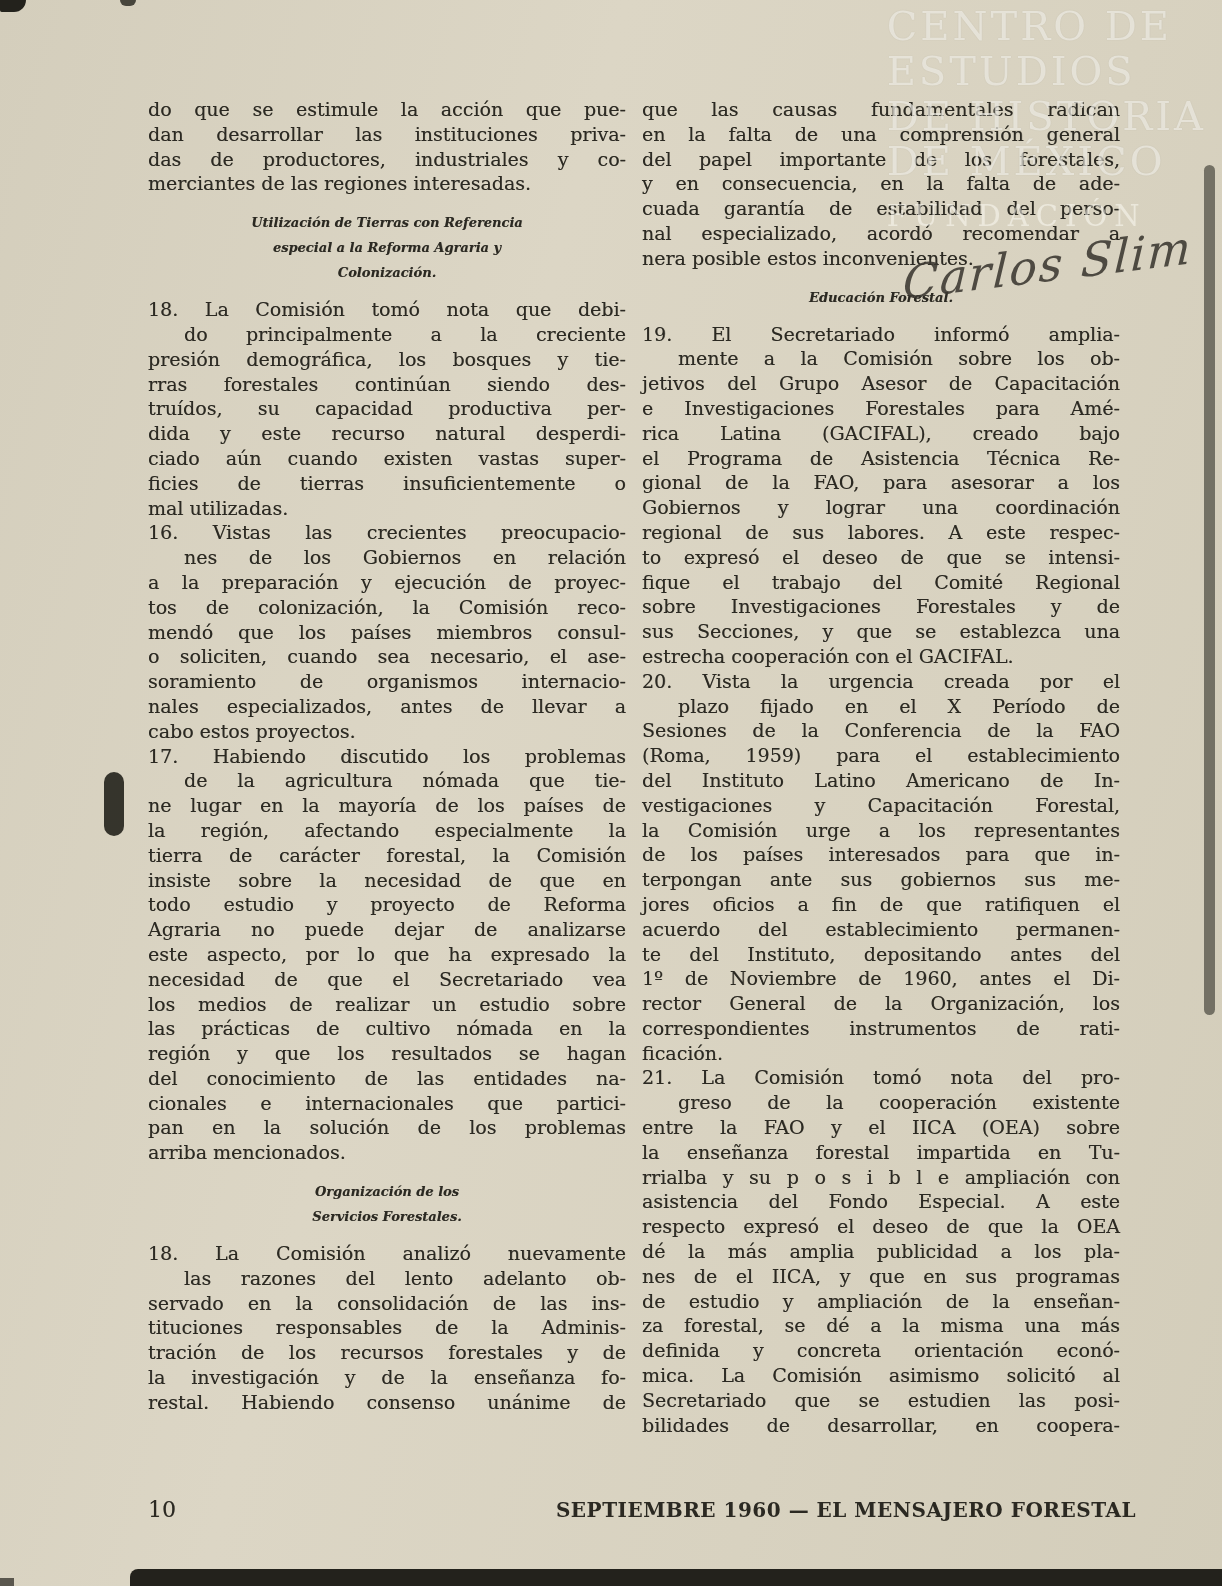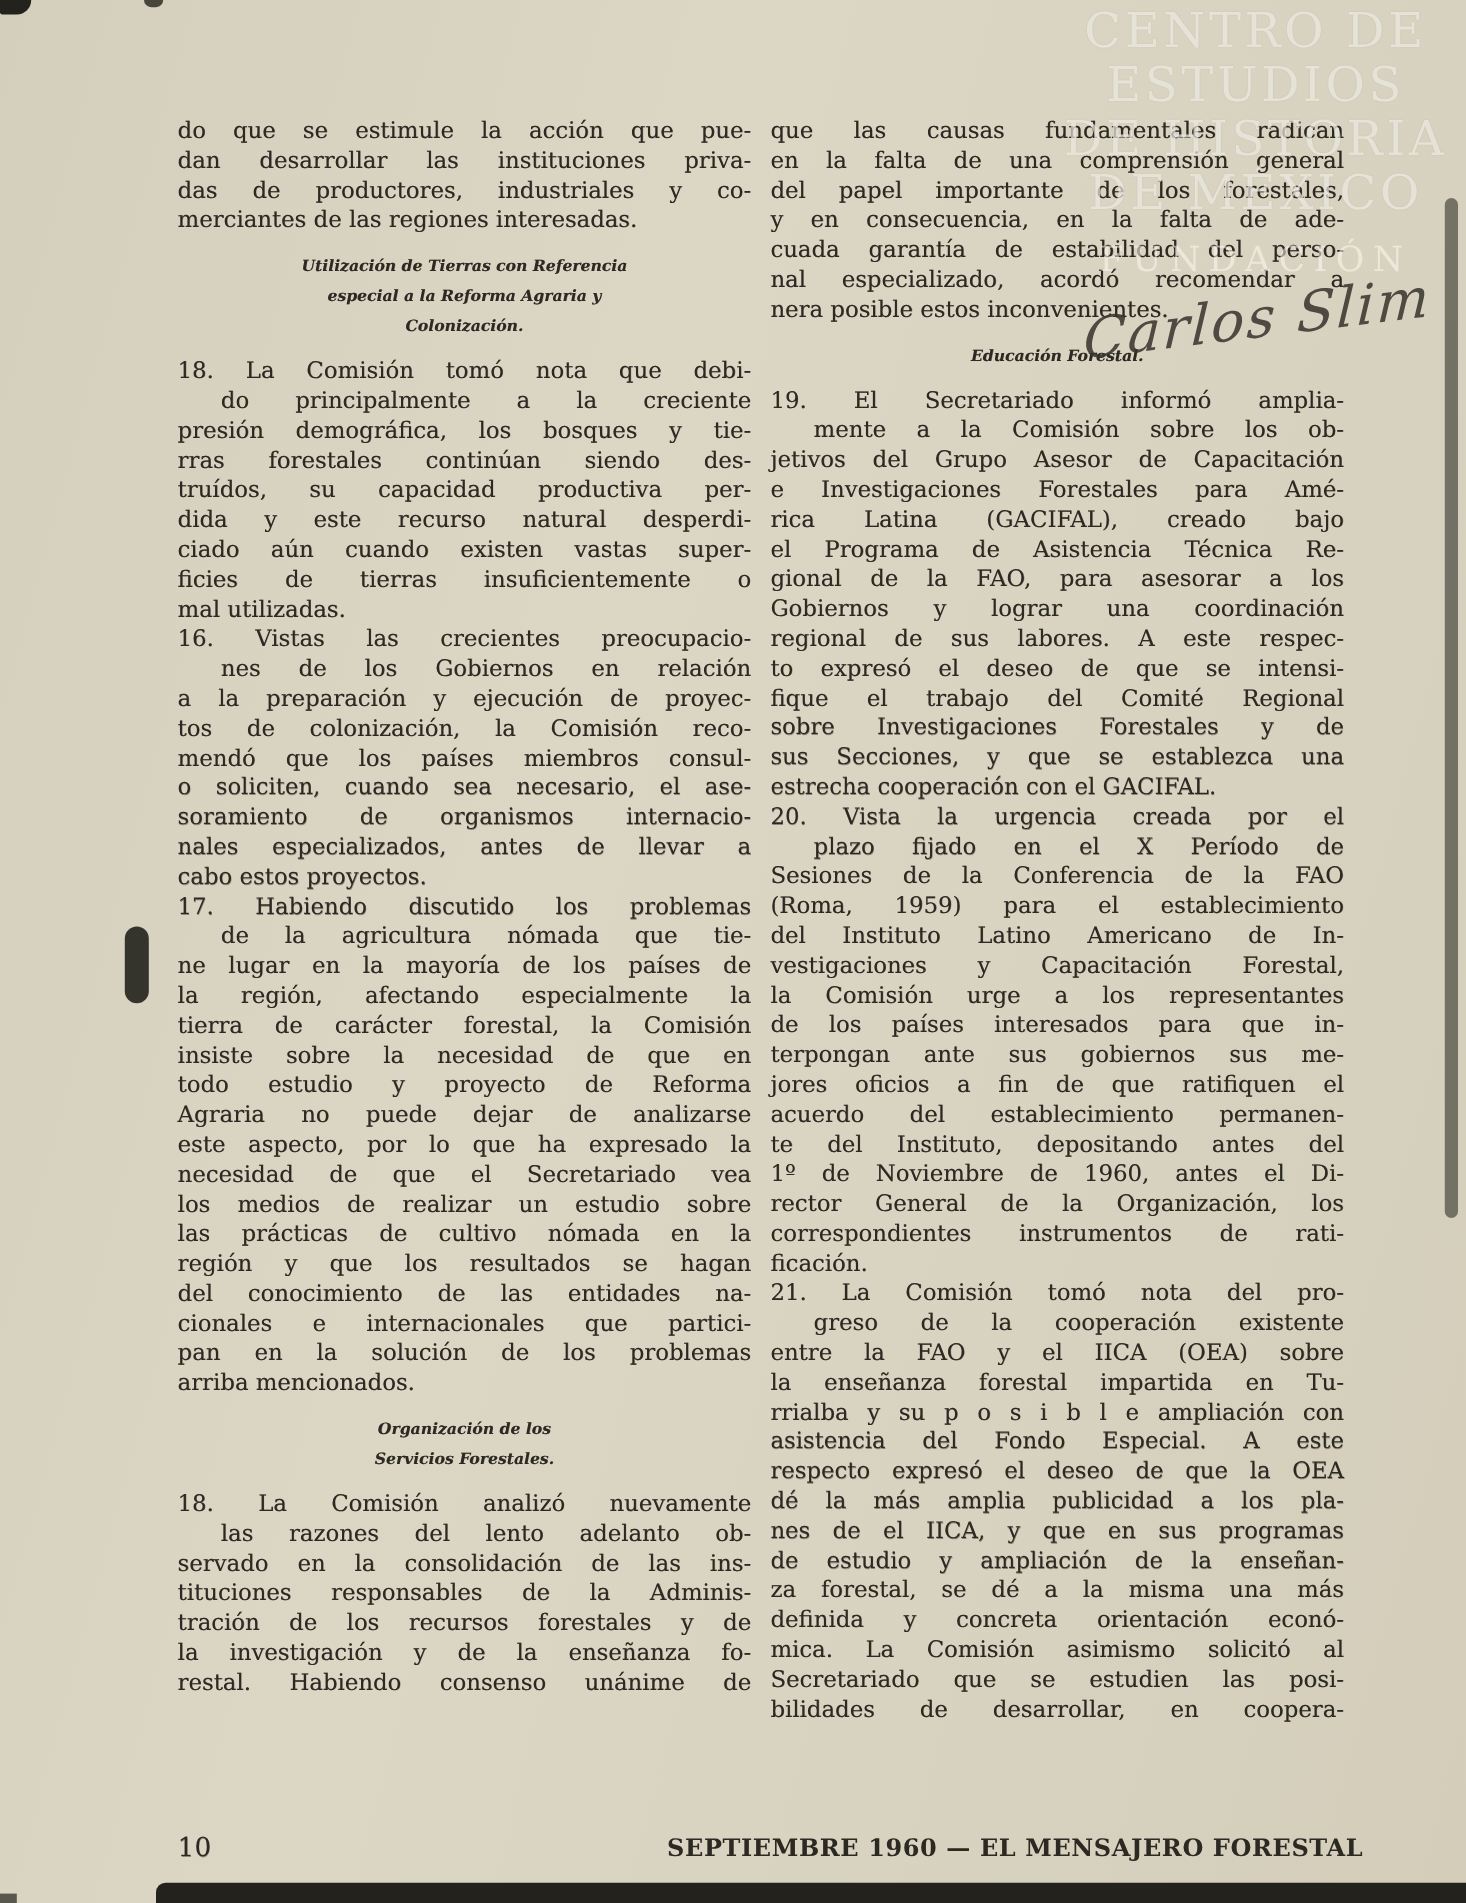--- a/index.html
+++ b/index.html
@@ -19,21 +19,21 @@
   .corner-tl { left: 0; top: 0; width: 26px; height: 12px; border-radius: 0 0 14px 2px; }
   .nick-top { left: 120px; top: 0; width: 16px; height: 6px; border-radius: 0 0 6px 6px; opacity: .8; }
   .edge-left-blob { left: 104px; top: 772px; width: 20px; height: 64px; border-radius: 10px; opacity: .9; }
   .edge-right { right: 7px; top: 165px; width: 11px; height: 850px; border-radius: 6px; opacity: .55; }
   .edge-bottom { left: 130px; right: 0; bottom: 0; height: 17px; border-radius: 8px 0 0 0; }
   .corner-bl { left: 0; bottom: 0; width: 14px; height: 8px; opacity: .7; }
 
   
   .watermark {
     position: absolute; top: 4px; right: 16px; z-index: 6;
-    text-align: center; pointer-events: none;
+    text-align: left; pointer-events: none;
     color: rgba(252, 250, 243, 0.62);
   }
   .wm-line {
     font-size: 40px; line-height: 45px; letter-spacing: 3px;
     font-weight: normal;
     text-shadow: 0 0 1px rgba(120,115,100,.25);
   }
   .wm-foundation {
     margin-top: 14px;
     font-size: 29px; line-height: 36px; letter-spacing: 7px;
@@ -65,21 +65,21 @@
   .indent { padding-left: 36px; }
   .block.heading { margin: 14px 0 12px 0; }
   .block.heading .line {
     font-style: italic; font-weight: 600; font-size: 13px; line-height: 25px;
   }
   .block.heading.align-center { text-align: center; }
   .block.heading.align-left { text-align: center; }
 
   
   .footer {
-    position: absolute; left: 148px; right: 86px; top: 1528px; z-index: 2;
+    position: absolute; left: 148px; right: 86px; top: 1497px; z-index: 2;
     display: flex; justify-content: space-between; align-items: baseline;
     color: #2b2922;
   }
   .page-num { font-size: 22px; font-weight: normal; text-shadow: 0.3px 0.2px 0 rgba(43,41,34,0.45); }
   .footer-text { font-size: 20px; font-weight: bold; letter-spacing: 0.5px; }
 </style>
 </head>
 <body>
 
 <div class="scan">

